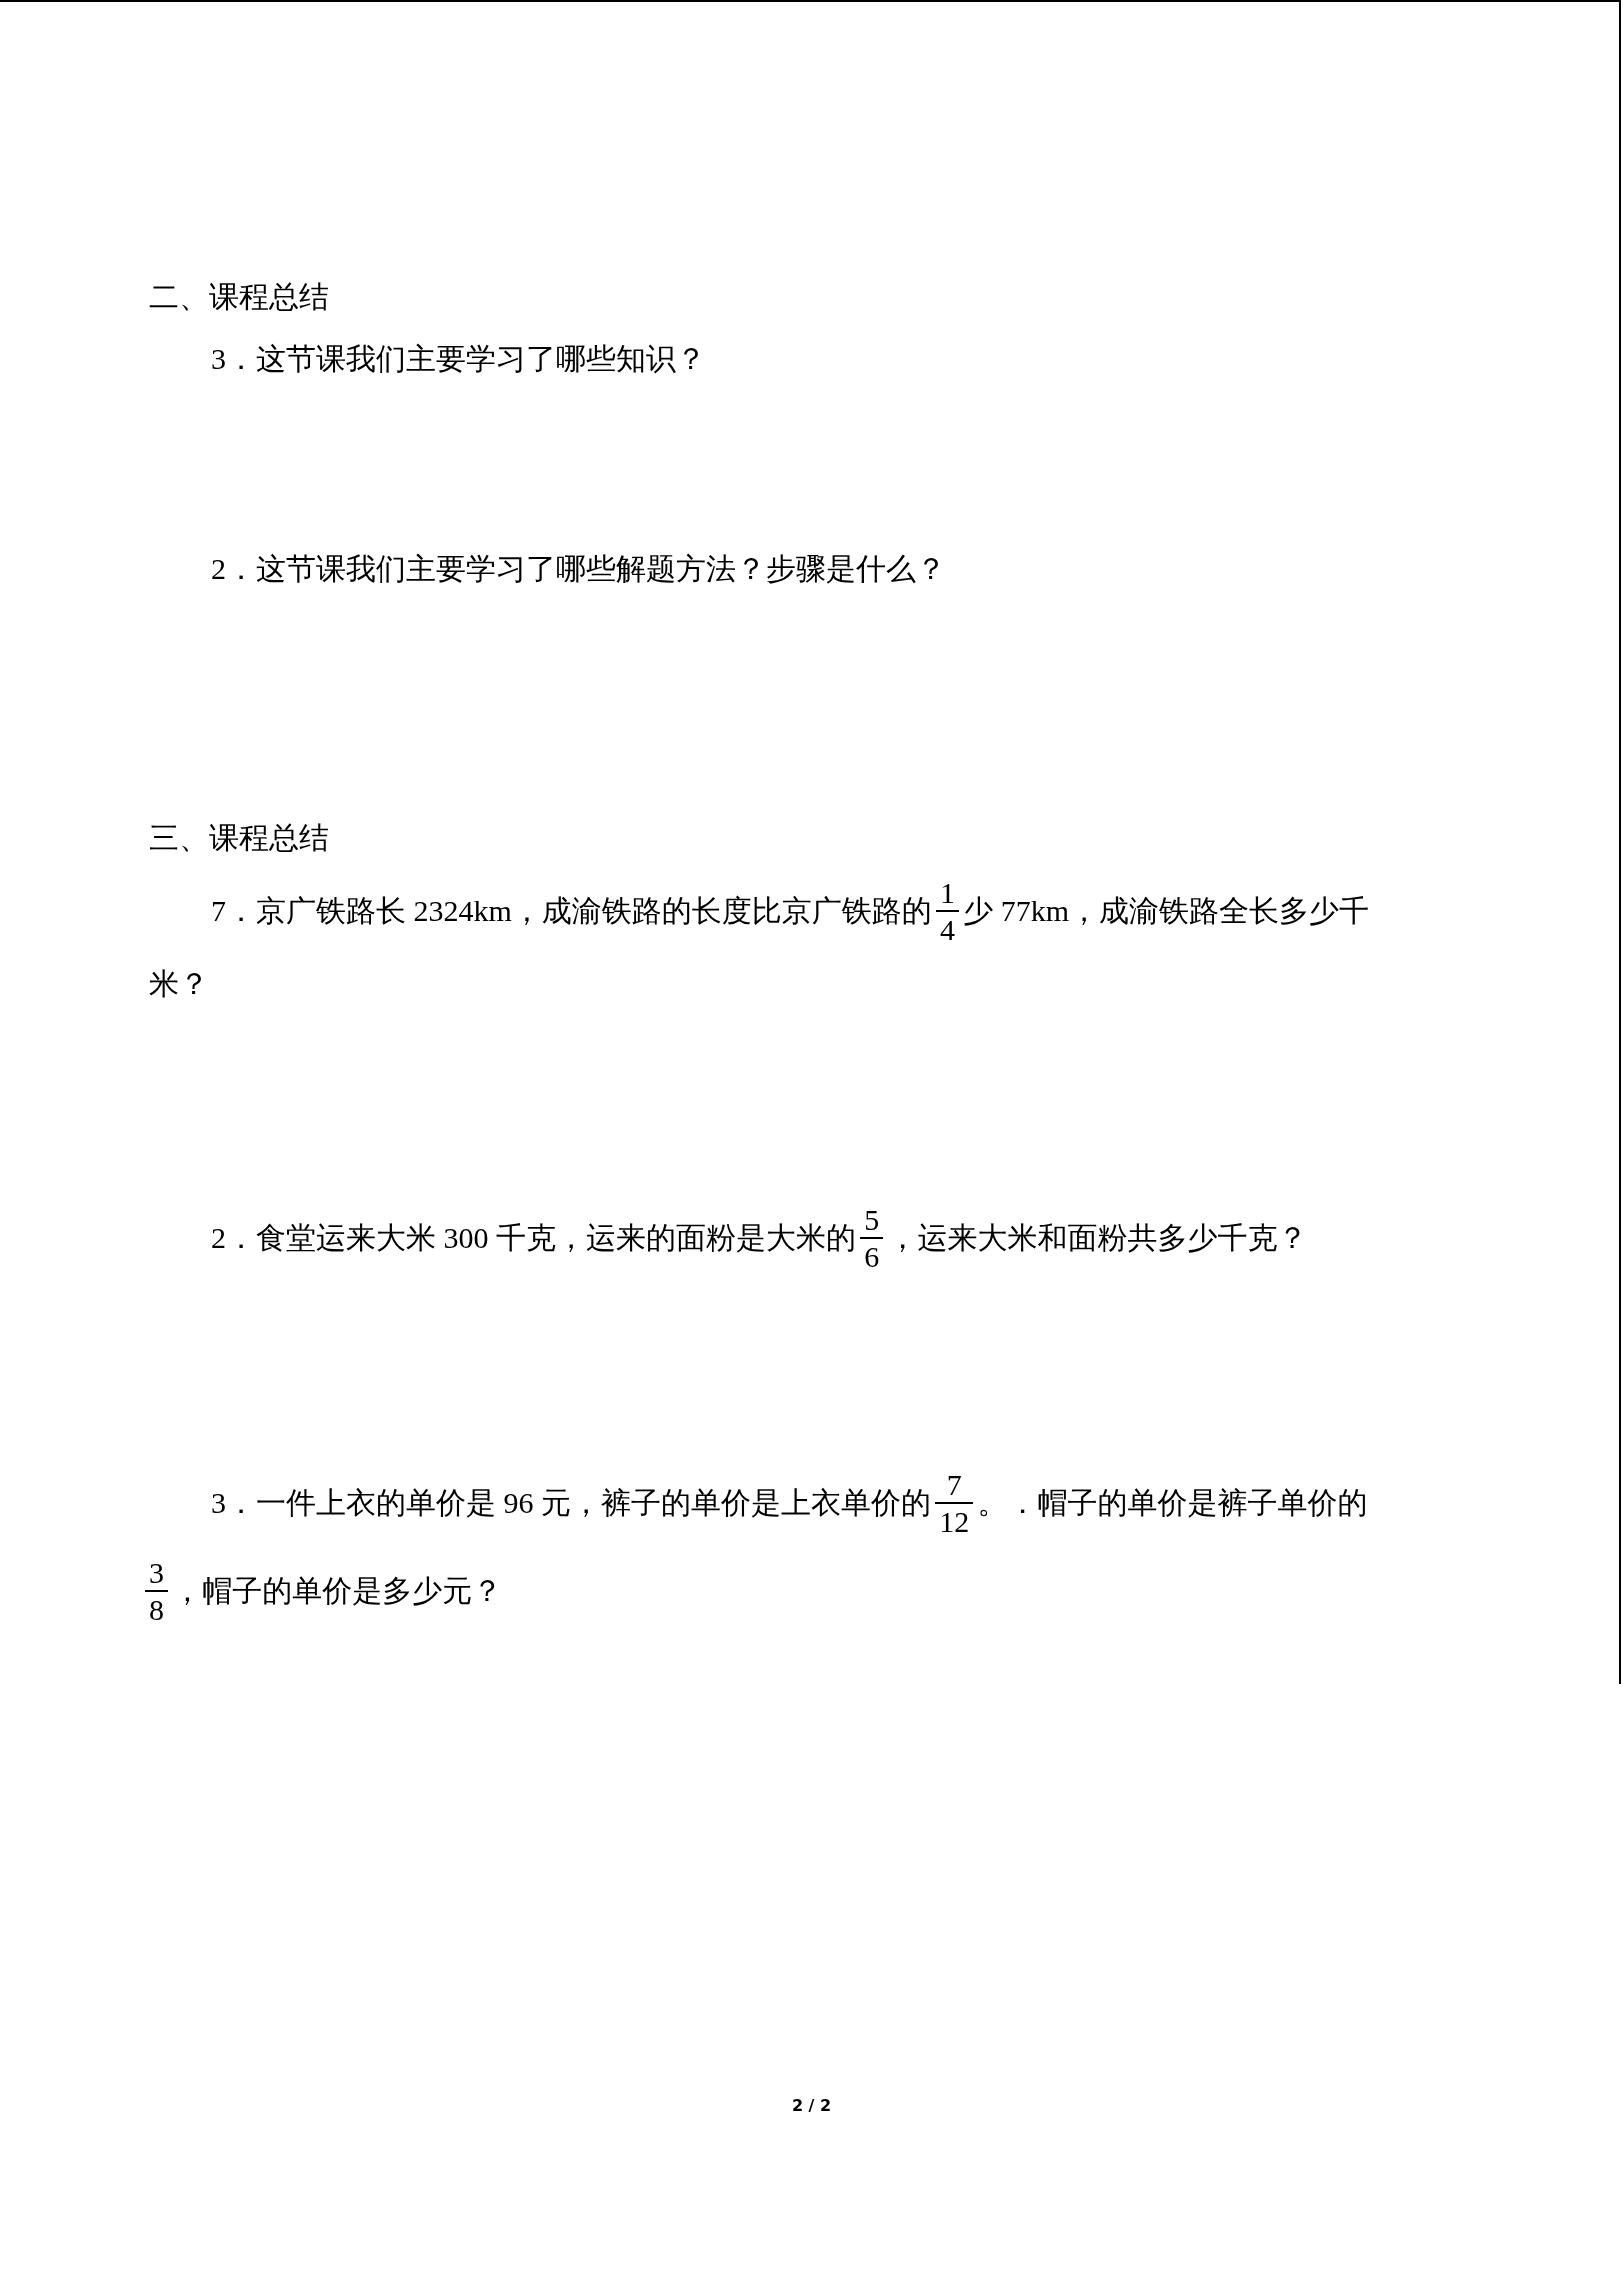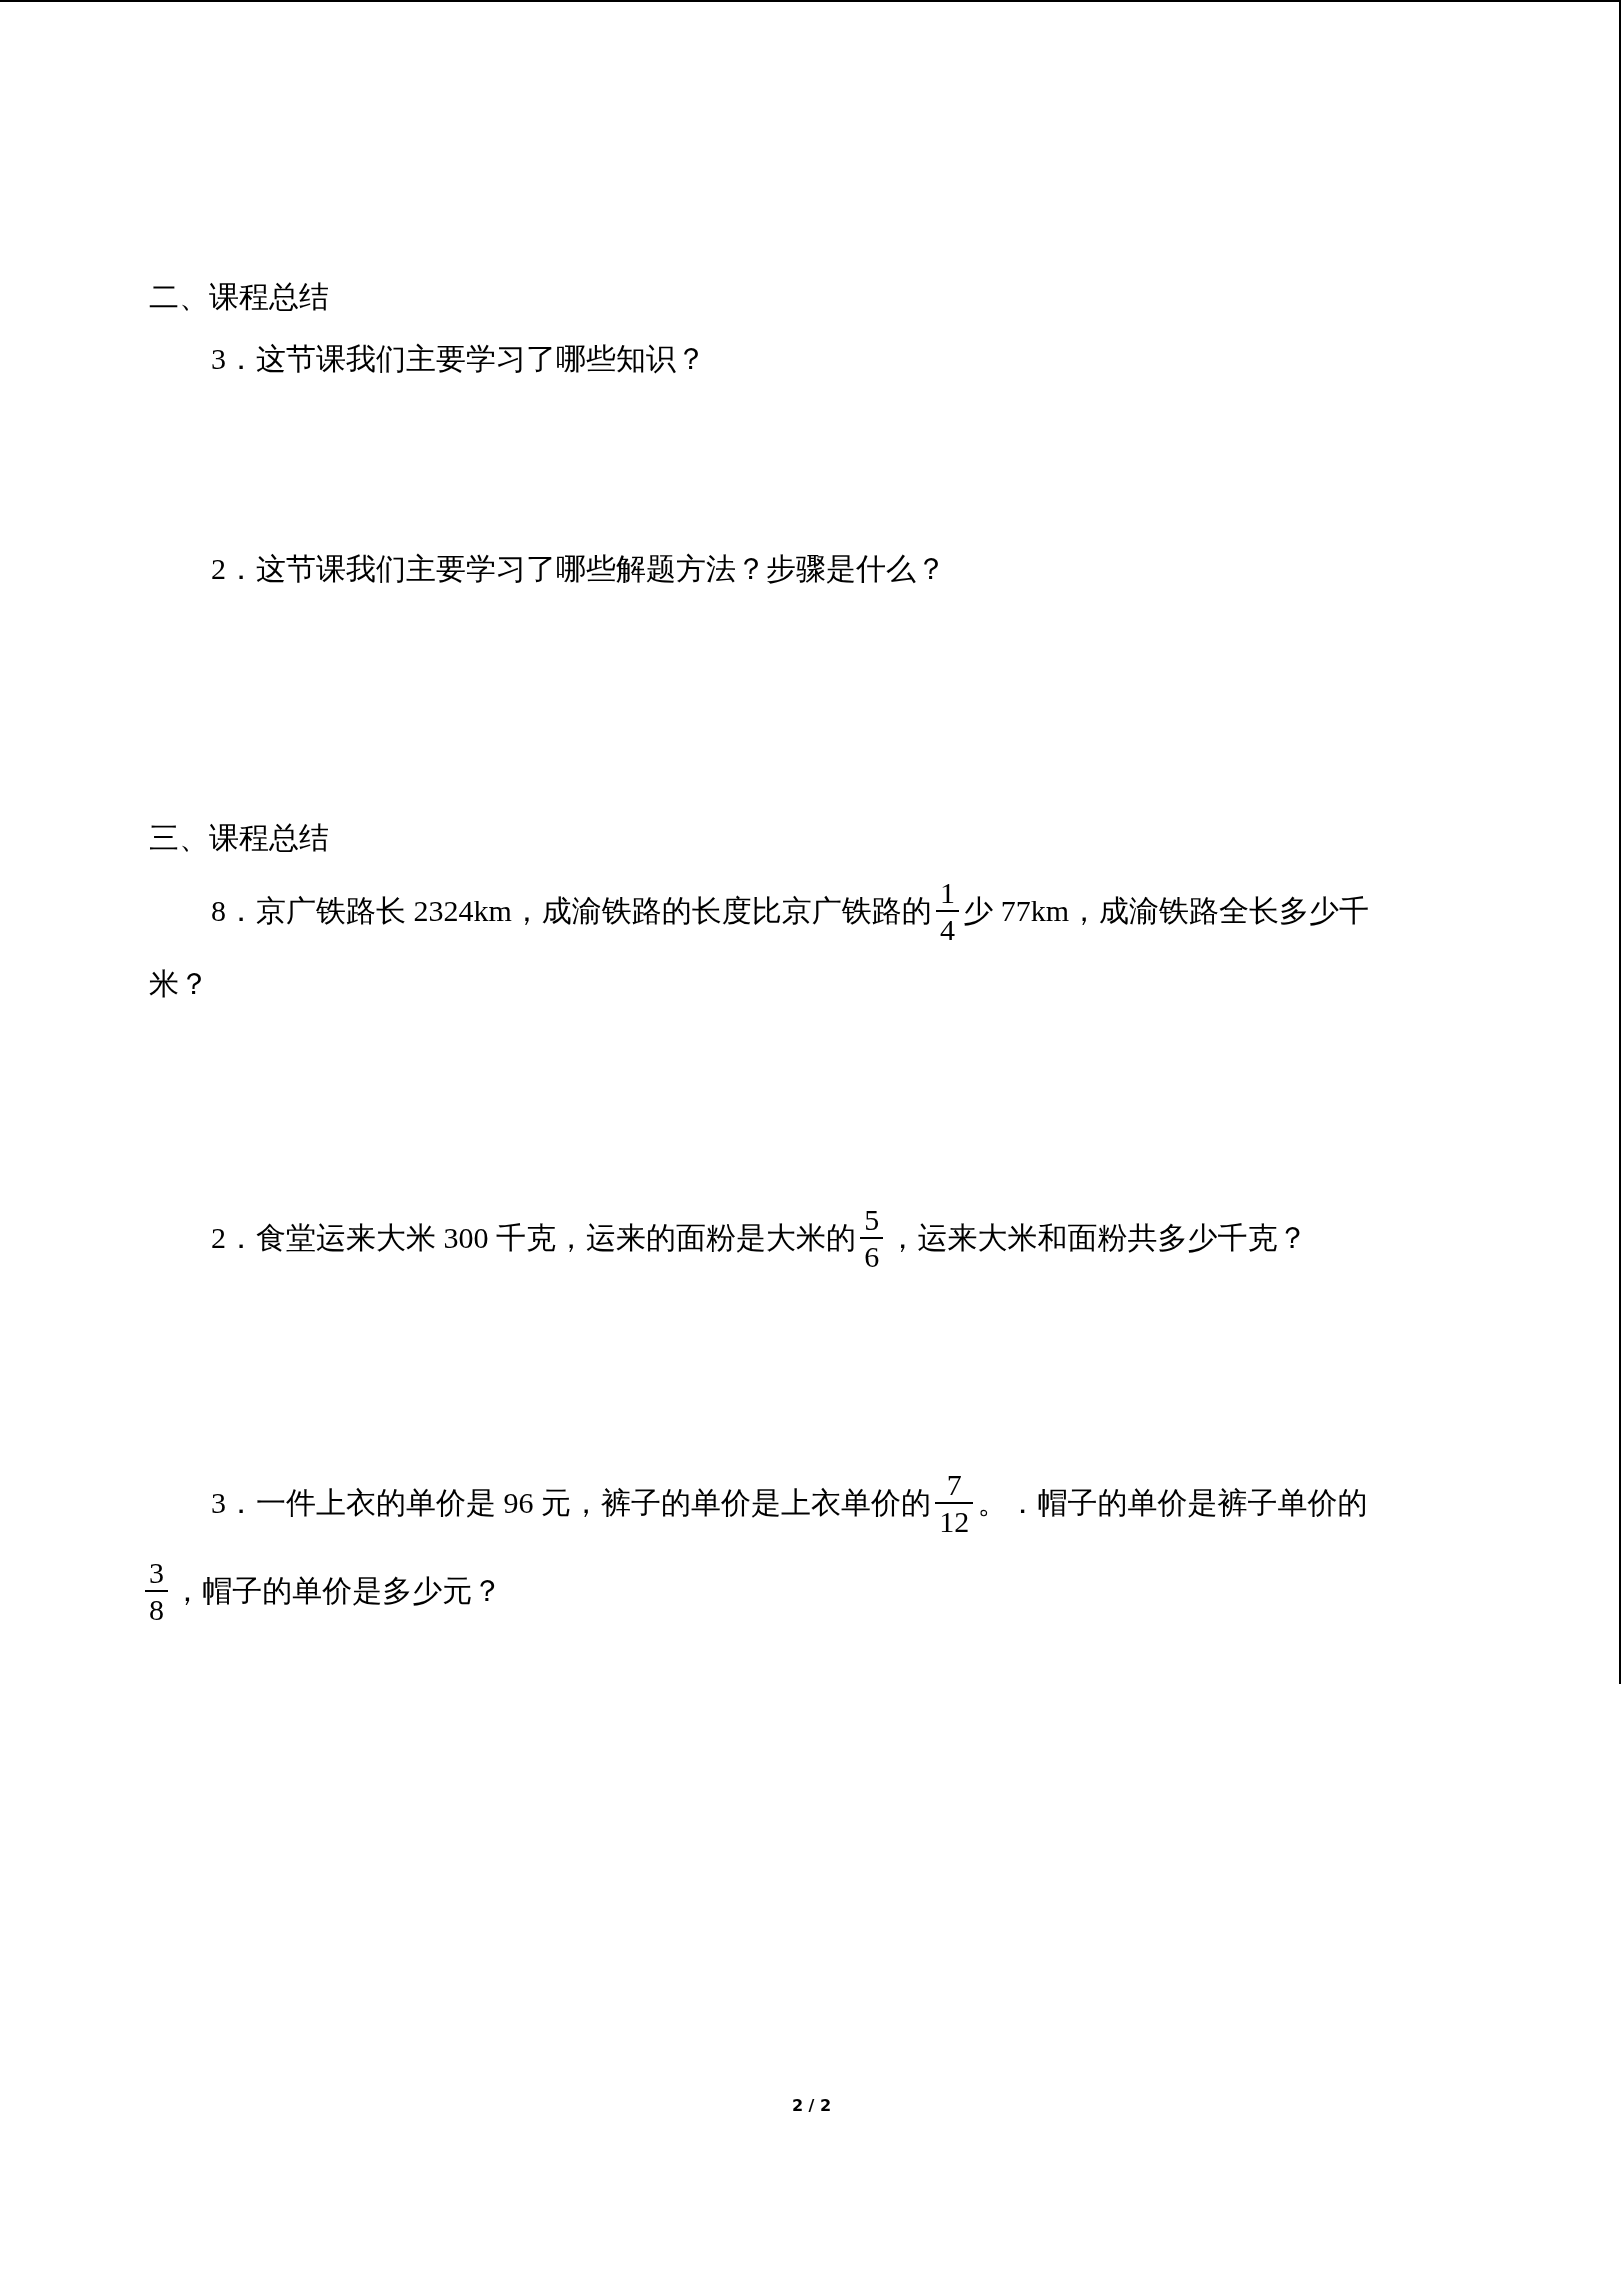--- a/index.html
+++ b/index.html
@@ -20,21 +20,21 @@
 
 <div class="page">
 
   <div class="line" style="left:149px; top:274px;">二、课程总结</div>
   <div class="line" style="left:211px; top:336px;">3．这节课我们主要学习了哪些知识？</div>
   <div class="line" style="left:211px; top:546px;">2．这节课我们主要学习了哪些解题方法？步骤是什么？</div>
 
   <div class="line" style="left:149px; top:815px;">三、课程总结</div>
 
   <div class="line" style="left:211px; top:876px;">
-    <span>8．京广铁路长 2324km，成渝铁路的长度比京广铁路的</span><span class="frac"><span class="num">1</span><span class="den">4</span></span><span>少 77km，成渝铁路全长多少千</span>
+    <span>7．京广铁路长 2324km，成渝铁路的长度比京广铁路的</span><span class="frac"><span class="num">1</span><span class="den">4</span></span><span>少 77km，成渝铁路全长多少千</span>
   </div>
   <div class="line" style="left:149px; top:961px;">米？</div>
 
   <div class="line" style="left:211px; top:1203px;">
     <span>2．食堂运来大米 300 千克，运来的面粉是大米的</span><span class="frac"><span class="num">5</span><span class="den">6</span></span><span>，运来大米和面粉共多少千克？</span>
   </div>
 
   <div class="line" style="left:211px; top:1468px;">
     <span>3．一件上衣的单价是 96 元，裤子的单价是上衣单价的</span><span class="frac"><span class="num">7</span><span class="den">12</span></span><span>。．帽子的单价是裤子单价的</span>
   </div>

